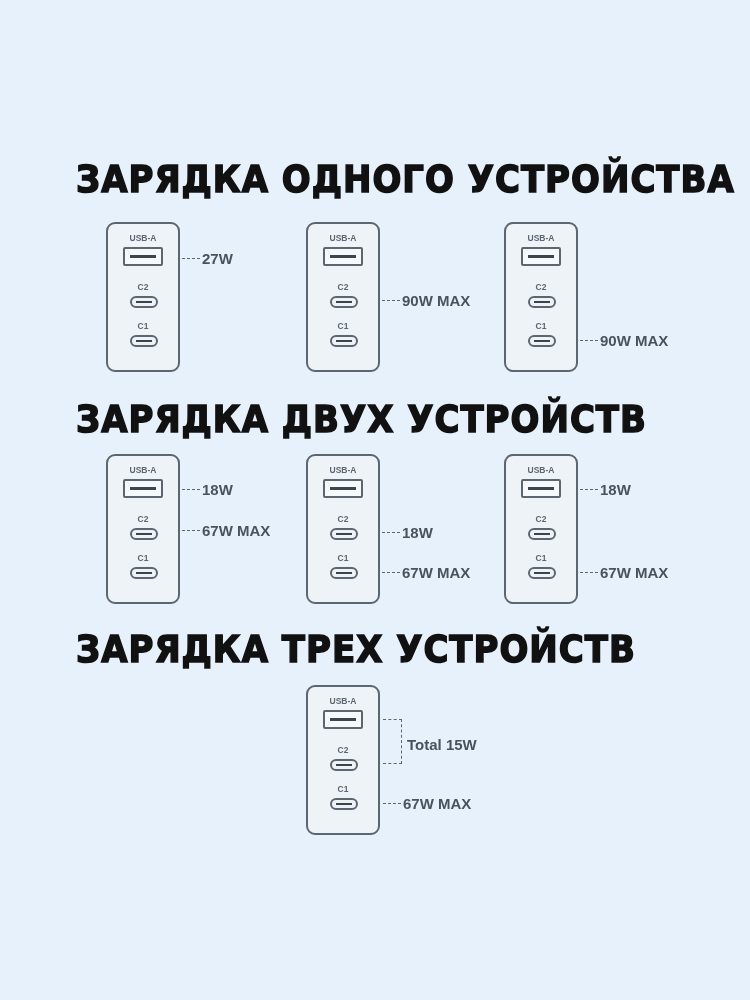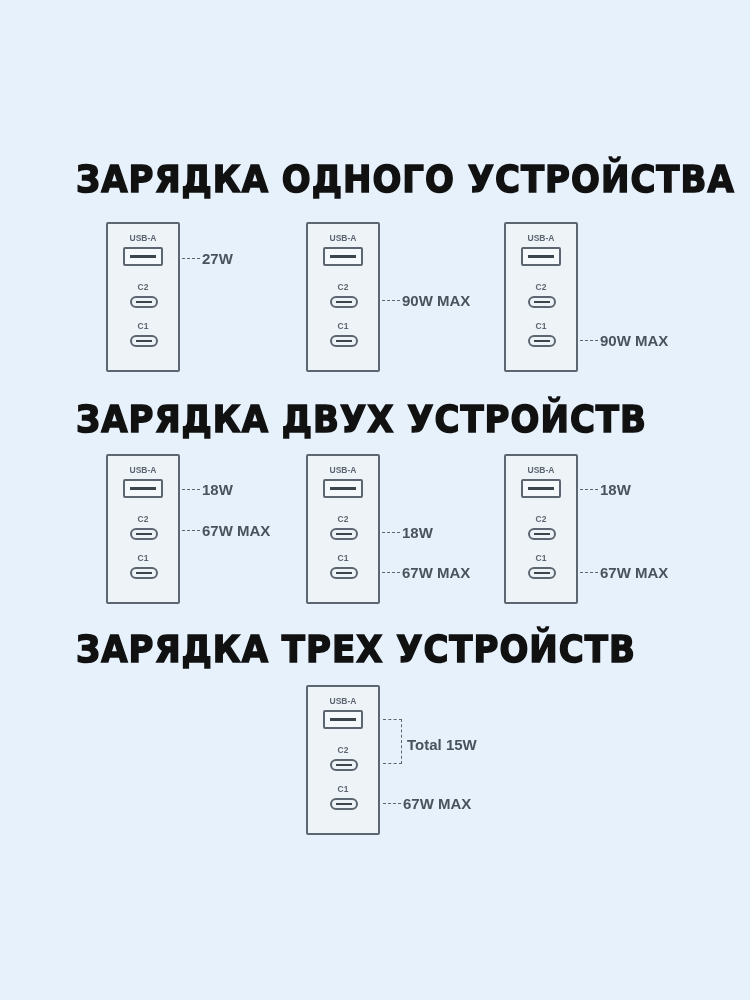--- a/index.html
+++ b/index.html
@@ -19,21 +19,21 @@
       letter-spacing: 1px;
       transform: scaleY(1.12);
       transform-origin: left top;
       white-space: nowrap;
       -webkit-text-stroke: 1.4px #111;
     }
     .charger {
       position: absolute;
       width: 74px; height: 150px;
       border: 2px solid #5c6670;
-      border-radius: 2px;
+      border-radius: 9px;
       background: #eef3f8;
       box-sizing: border-box;
     }
     .port-label {
       position: absolute;
       left: 0; right: 0;
       text-align: center;
       font-size: 8.5px;
       color: #5c6670;
       font-weight: bold;

